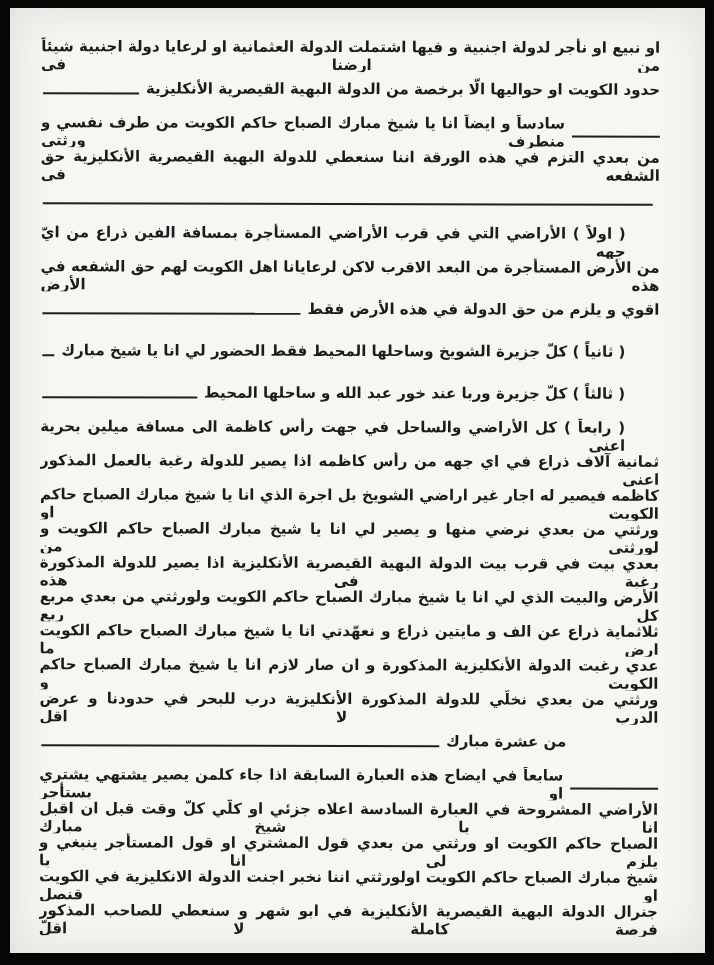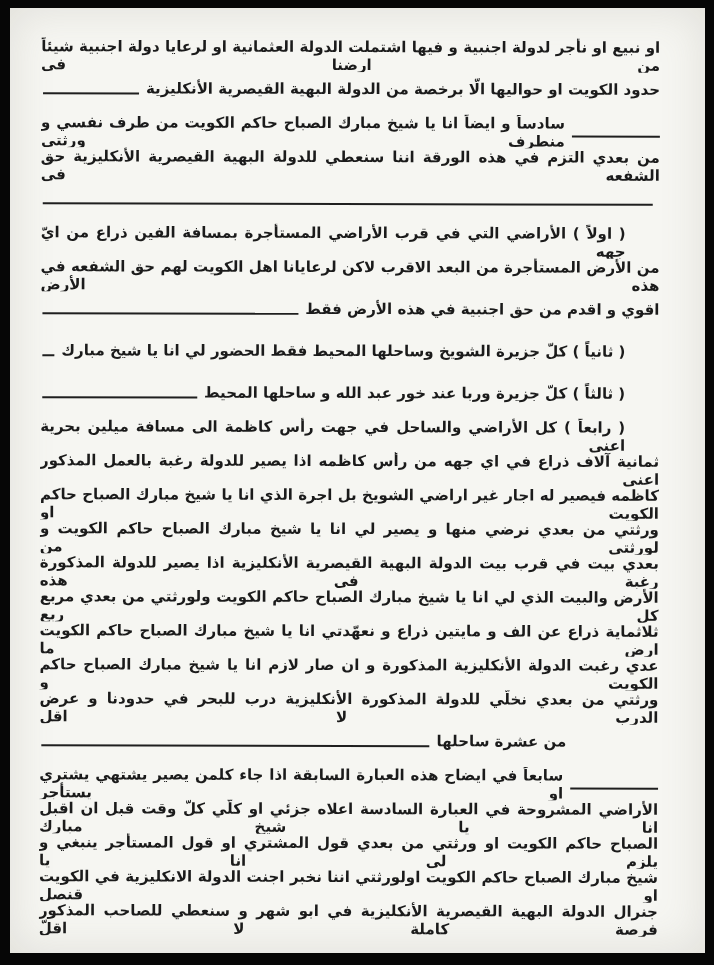--- a/index.html
+++ b/index.html
@@ -104,21 +104,21 @@
           </div>
         </div>
         <div class="para">
           <div class="line indent">
             <span class="txt fill">( اولاً ) الأراضي التي في قرب الأراضي المستأجرة بمسافة الفين ذراع من ايّ جهه</span>
           </div>
           <div class="line">
             <span class="txt fill">من الأرض المستأجرة من البعد الاقرب لاكن لرعايانا اهل الكويت لهم حق الشفعه في هذه الأرض</span>
           </div>
           <div class="line">
-            <span class="txt">اقوي و اقدم من حق اجنبية في هذه الأرض فقط</span>
+            <span class="txt">اقوي و يلزم من حق الدولة في هذه الأرض فقط</span>
             <span class="dash tail"></span>
           </div>
         </div>
         <div class="para">
           <div class="line indent">
             <span class="txt">( ثانياً ) كلّ جزيرة الشويخ وساحلها المحيط فقط الحضور لي انا يا شيخ مبارك</span>
             <span class="dash tail"></span>
           </div>
         </div>
         <div class="para">
@@ -149,21 +149,21 @@
           <div class="line">
             <span class="txt fill">ثلاثماية ذراع عن الف و مايتين ذراع و نعهّدتي انا يا شيخ مبارك الصباح حاكم الكويت ارض ما</span>
           </div>
           <div class="line">
             <span class="txt fill">عدي رغبت الدولة الأنكليزية المذكورة و ان صار لازم انا يا شيخ مبارك الصباح حاكم الكويت و</span>
           </div>
           <div class="line">
             <span class="txt fill">ورثتي من بعدي نخلّي للدولة المذكورة الأنكليزية درب للبحر في حدودنا و عرض الدرب لا اقل</span>
           </div>
           <div class="line deep-indent">
-            <span class="txt">من عشرة ساحلها</span>
+            <span class="txt">من عشرة مبارك</span>
             <span class="dash tail"></span>
           </div>
         </div>
         <div class="para">
           <div class="line">
             <span class="dash lead"></span>
             <span class="txt fill">سابعاً في ايضاح هذه العبارة السابقة اذا جاء كلمن يصير يشتهي يشتري او يستأجر</span>
           </div>
           <div class="line">
             <span class="txt fill">الأراضي المشروحة في العبارة السادسة اعلاه جزئي او كلّي كلّ وقت قبل ان اقبل انا يا شيخ مبارك</span>

